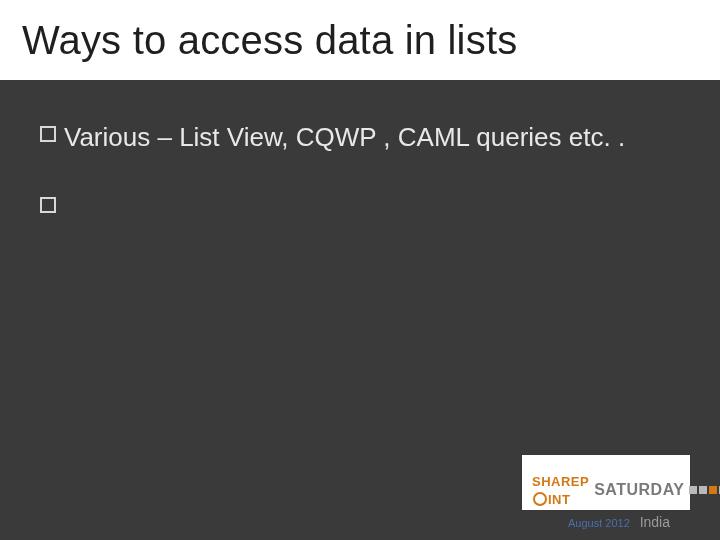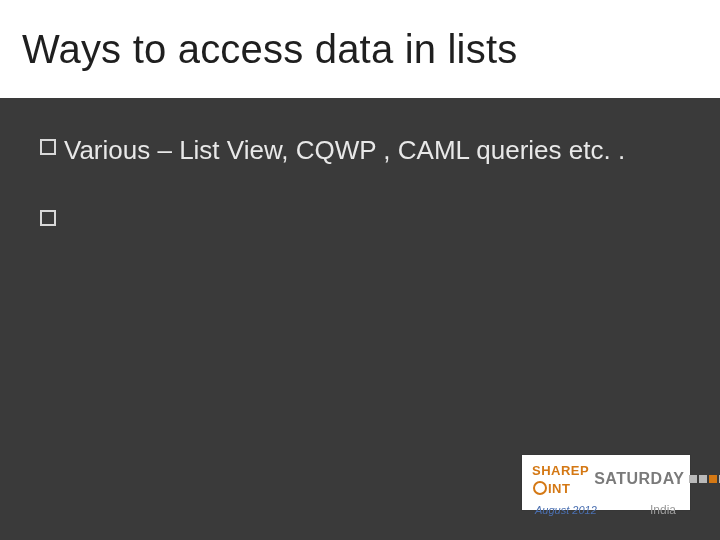--- a/index.html
+++ b/index.html
@@ -15,40 +15,39 @@
     position: relative;
     width: 720px;
     height: 540px;
     background: #3a3a3a;
   }
   .title-band {
     position: absolute;
     top: 0;
     left: 0;
     right: 0;
-    height: 98px;
+    height: 80px;
     background: #ffffff;
     display: flex;
     align-items: center;
     padding-left: 22px;
     box-sizing: border-box;
   }
   .title {
     font-size: 40px;
     color: #1f1f1f;
     font-weight: 400;
     letter-spacing: 0.2px;
   }
   .body {
     position: absolute;
     top: 120px;
     left: 40px;
     right: 40px;
     color: #e8e8e8;
-    margin-top: 13px;
   }
   .bullet {
     display: flex;
     align-items: flex-start;
     margin-bottom: 36px;
   }
   .bullet-marker {
     flex: 0 0 auto;
     width: 16px;
     height: 16px;
@@ -63,21 +62,21 @@
     color: #e8e8e8;
   }
   .footer-logo {
     position: absolute;
     right: 30px;
     bottom: 30px;
     width: 168px;
     height: 55px;
     background: #ffffff;
     box-shadow: 0 0 0 1px rgba(0,0,0,0.05);
-    padding: 6px 10px;
+    padding: 17px 10px;
     box-sizing: border-box;
   }
   .logo-top {
     display: flex;
     align-items: center;
     gap: 5px;
     font-weight: 700;
     font-family: Arial, sans-serif;
     letter-spacing: 0.5px;
   }
@@ -115,27 +114,26 @@
   .logo-bottom {
     display: flex;
     justify-content: space-between;
     align-items: baseline;
     margin-top: 6px;
   }
   .logo-date {
     color: #4a6fb0;
     font-size: 11px;
     font-weight: 400;
-    margin-left: 3px;
-    font-style: italic;
+    margin-left: 36px;
   }
   .logo-india {
     color: #9a9a9a;
-    font-size: 12px;
-    margin-right: 4px;
+    font-size: 14px;
+    margin-right: 10px;
   }
 </style>
 </head>
 <body>
 
 <div class="slide">
 
   <div class="title-band">
     <div class="title">Ways to access data in lists</div>
   </div>

